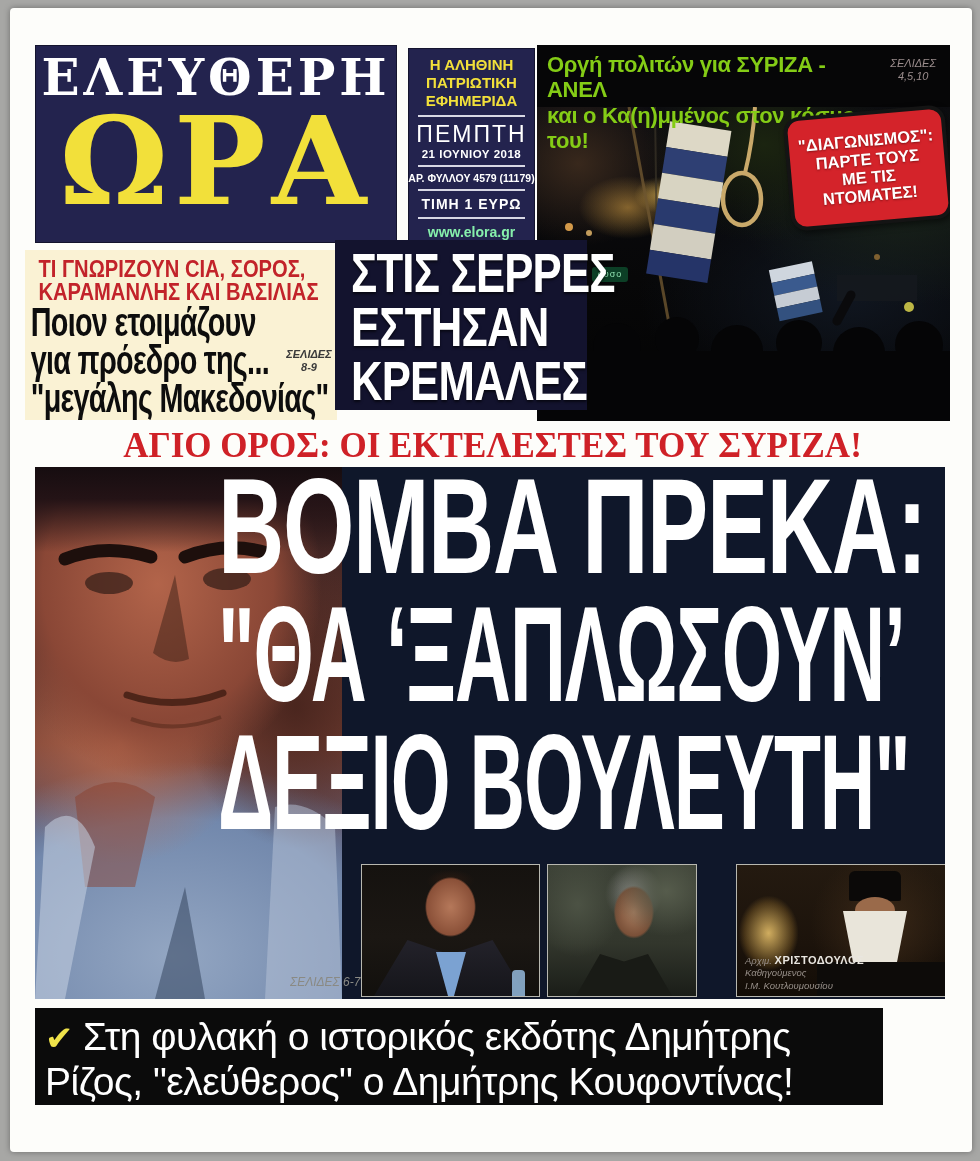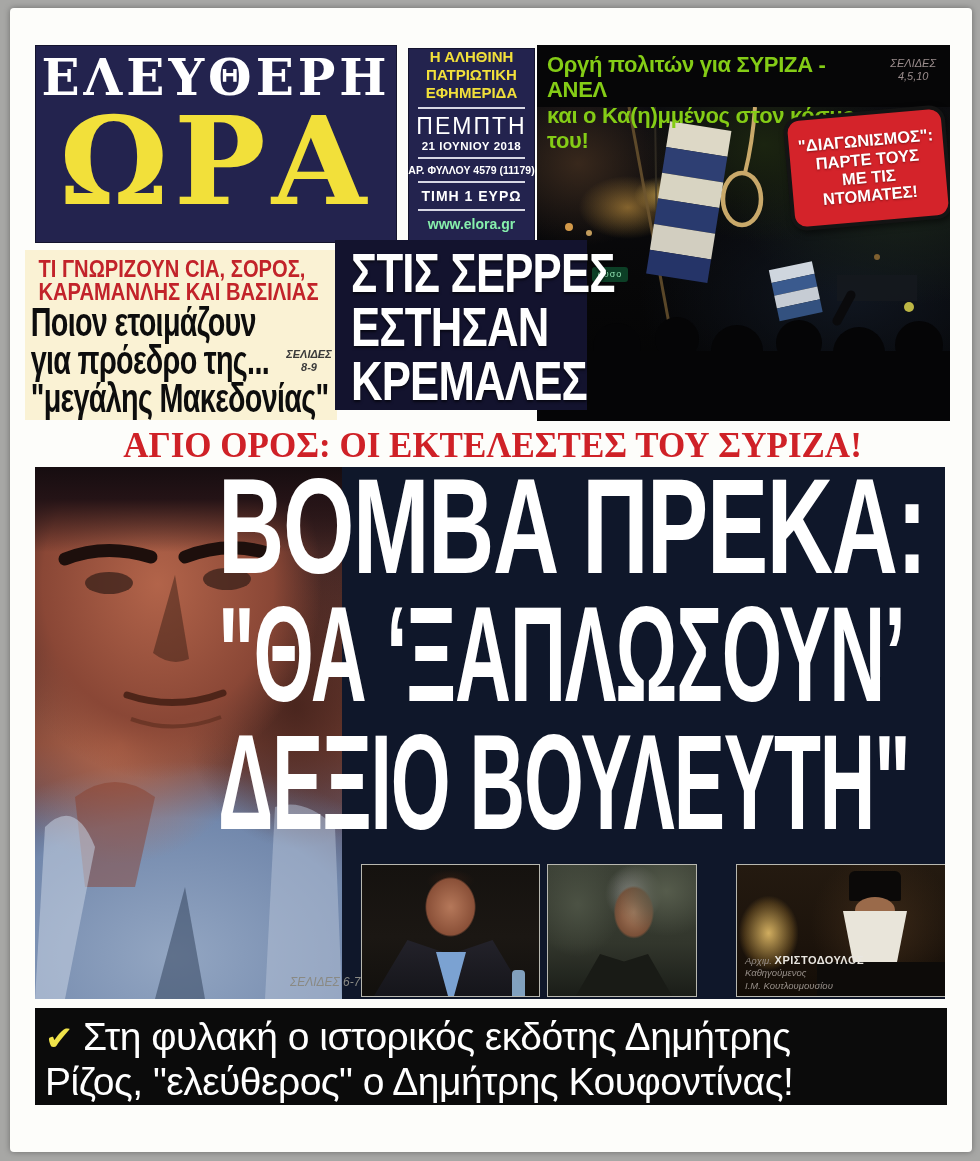--- a/index.html
+++ b/index.html
@@ -12,21 +12,21 @@
   
   .masthead{left:25px;top:37px;width:362px;height:198px;background:#23234e;text-align:center;
             box-shadow:inset 0 0 0 1px #14142e;}
   .mast-line1{color:#fff;font-family:"DejaVu Serif",serif;font-weight:700;font-size:50px;
               letter-spacing:4px;margin-top:8px;line-height:1;}
   .mast-line2{color:#f2e03a;font-family:"DejaVu Serif",serif;font-weight:700;font-size:122px;
               letter-spacing:6px;line-height:.92;margin-top:2px;}
 
   
   .infobox{left:398px;top:40px;width:127px;height:194px;background:#23234e;text-align:center;
-           color:#fff;box-shadow:inset 0 0 0 1px #14142e;padding-top:0;box-sizing:border-box;}
+           color:#fff;box-shadow:inset 0 0 0 1px #14142e;padding-top:8px;box-sizing:border-box;}
   .info-tag{color:#f2e03a;font-weight:700;font-size:15px;line-height:1.2;}
   .info-rule{border-top:2px solid #d8d8e4;margin:5px 10px;}
   .info-day{font-size:23px;font-weight:400;letter-spacing:2px;line-height:1.05;}
   .info-date{font-size:11.5px;font-weight:700;letter-spacing:.5px;margin-top:2px;}
   .info-issue{font-size:10.5px;font-weight:700;}
   .info-price{font-size:14px;font-weight:700;letter-spacing:1px;}
   .info-web{color:#86efac;font-size:14px;font-weight:700;}
 
   
   .topright{left:527px;top:37px;width:413px;height:376px;background:#060607;overflow:hidden;}
@@ -121,21 +121,21 @@
   .ph3 .face{position:absolute;left:118px;top:32px;width:40px;height:26px;background:#9a6a4a;
        border-radius:50%;}
   .ph3 .beard{position:absolute;left:106px;top:46px;width:64px;height:72px;background:#e9e5da;
        clip-path:polygon(0 0,100% 0,78% 100%,22% 100%);border-radius:0 0 40% 40%;}
   .ph3 .body{position:absolute;left:80px;bottom:0;width:130px;height:34px;background:#0d0b09;}
   .monkcap{position:absolute;left:8px;bottom:4px;color:#98908a;font-style:italic;font-size:9.5px;
            line-height:1.3;text-align:left;}
   .monkcap .nm{color:#e9e6e0;font-weight:700;font-style:normal;font-size:11px;letter-spacing:.5px;}
 
   
-  .bottomstrip{left:25px;top:1000px;width:912px;height:97px;background:#0b0b0b;
+  .bottomstrip{left:25px;top:1000px;width:848px;height:97px;background:#0b0b0b;
                padding:7px 0 0 10px;box-sizing:border-box;}
   .bs-line{color:#fff;font-size:39px;line-height:43px;letter-spacing:-.5px;white-space:nowrap;}
   .bs-check{color:#f0e34a;font-size:34px;margin-right:10px;}
 </style>
 </head>
 <body>
 
 <div class="canvas">
   <div class="page">
 

